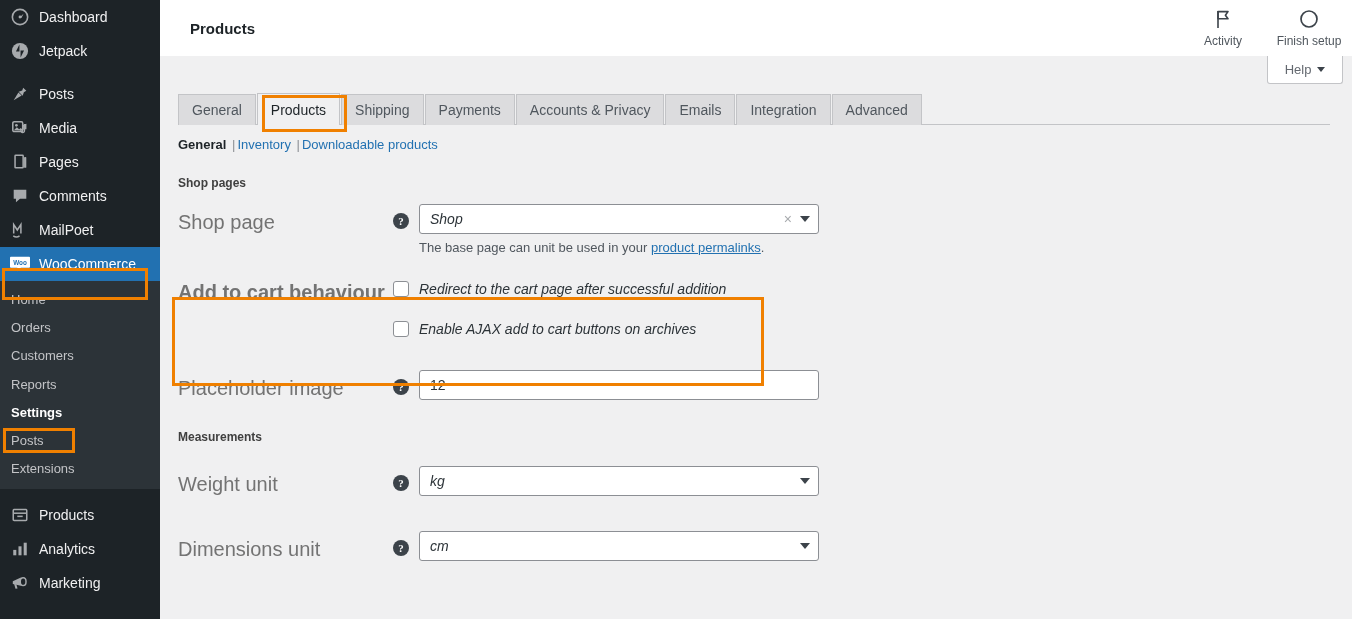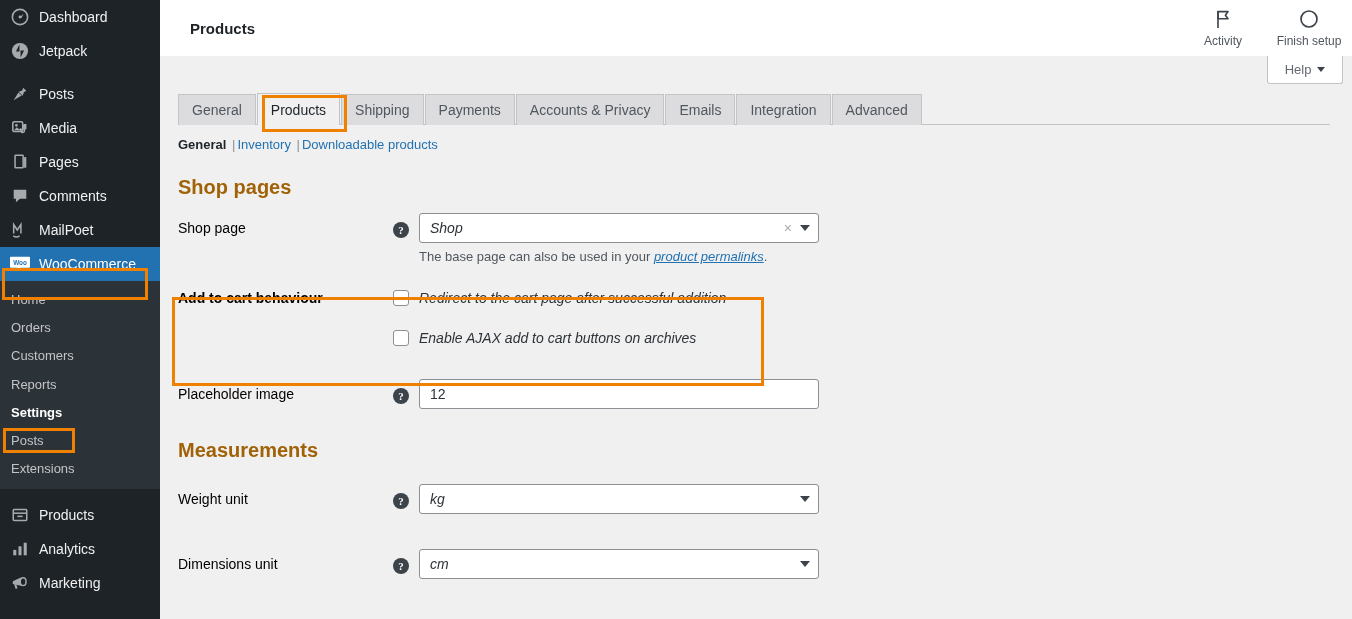--- a/index.html
+++ b/index.html
@@ -145,27 +145,27 @@
     padding: 11px 0 0 18px;
     font-size: 13px; color: #50575e;
   }
   .subsubnav a { color: #2271b1; text-decoration: none; }
   .subsubnav .cur { color: #1d2327; font-weight: bold; }
   .subsubnav .sep { color: #8c8f94; margin: 0 2px; }
 
   
   .form { padding-left: 18px; position: relative; }
   .sec-title {
-    font-size: 20px; color: #a16207; font-weight: bold;
+    font-size: 12px; color: #404040; font-weight: bold;
     margin-top: 24px; margin-bottom: 6px;
   }
   .row { display: flex; align-items: flex-start; min-height: 36px; margin-top: 14px; }
   .row-label {
     width: 215px; flex: 0 0 215px;
-    font-size: 14px; color: #000000;
+    font-size: 20px; color: #737373;
     padding-top: 7px;
   }
   .row-field { flex: 1 1 auto; display: flex; align-items: flex-start; }
   .tip {
     width: 16px; height: 16px; border-radius: 50%;
     background: #3c434a; color: #fff;
     font-size: 11px; font-weight: bold;
     display: flex; align-items: center; justify-content: center;
     margin-top: 9px; margin-right: 10px;
     flex: 0 0 16px;
@@ -192,21 +192,21 @@
     height: 30px; width: 400px;
     background: #fff; border: 1px solid #8c8f94; border-radius: 3px;
     display: flex; align-items: center;
     padding: 0 10px;
     font-size: 14px; color: #2c3338;
   }
   .hint {
     font-size: 13px; color: #50575e;
     margin-top: 6px;
   }
-  .hint a { color: #2271b1; font-style: italic; }
+  .hint a { color: #2271b1; }
 
   .cbrow { display: flex; align-items: center; height: 22px; font-style: italic; }
   .cbrow + .cbrow { margin-top: 18px; }
   .cb {
     width: 16px; height: 16px;
     background: #fff; border: 1px solid #8c8f94; border-radius: 3px;
     margin-right: 10px; flex: 0 0 16px;
   }
   .cblabel { font-size: 14px; color: #2c3338; }
 
@@ -413,21 +413,21 @@
       <div class="row">
         <div class="row-label">Shop page</div>
         <div class="row-field">
           <div class="tip">?</div>
           <div class="ctl">
             <div class="select-box">
               <span class="val">Shop</span>
               <span class="clear">×</span>
               <span class="chev"></span>
             </div>
-            <div class="hint"><span>The base page can also be used in your </span><a href="#">product permalinks</a><span>.</span></div>
+            <div class="hint"><span>The base page can unit be used in your </span><a href="#">product permalinks</a><span>.</span></div>
           </div>
         </div>
       </div>
 
       <div class="row cart-row">
         <div class="row-label">Add to cart behaviour</div>
         <div class="row-field cart-fields">
           <div>
             <div class="cbrow">
               <span class="cb"></span>

